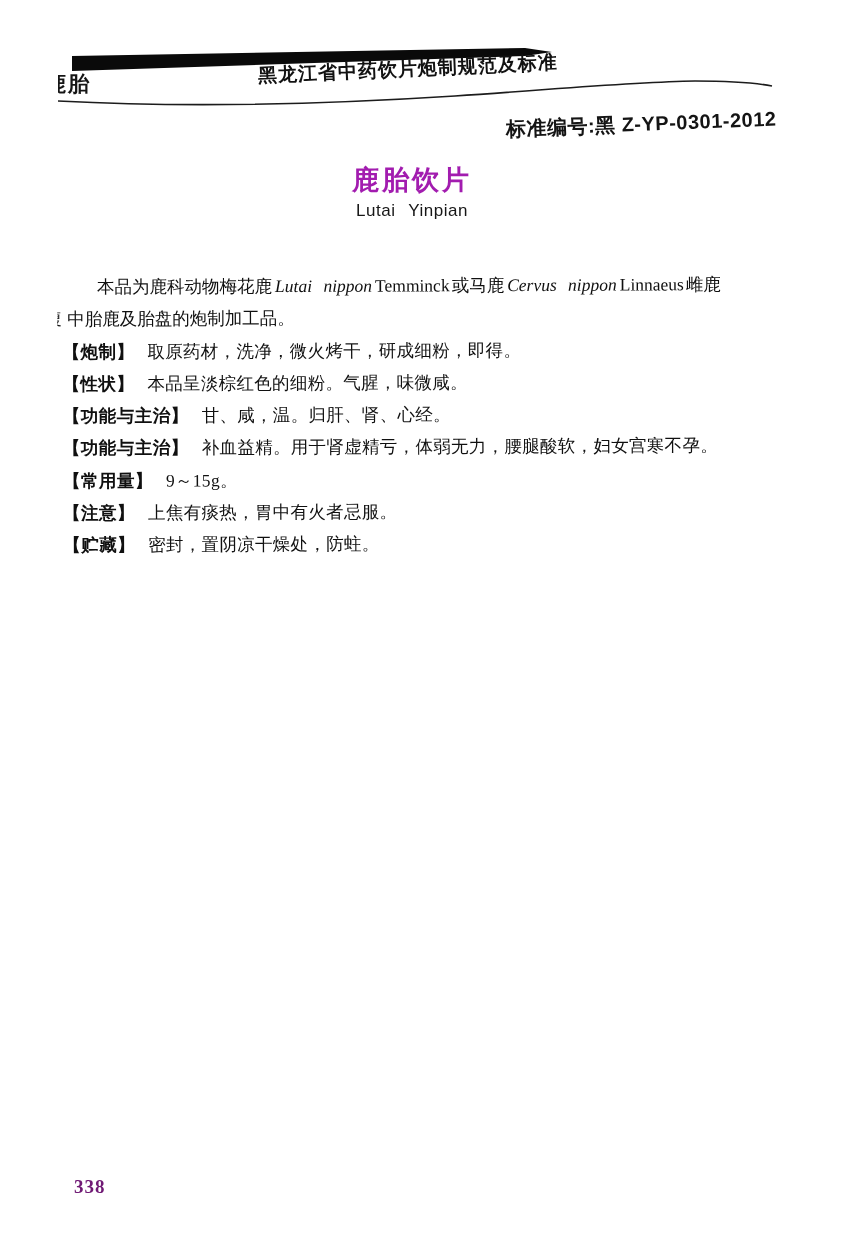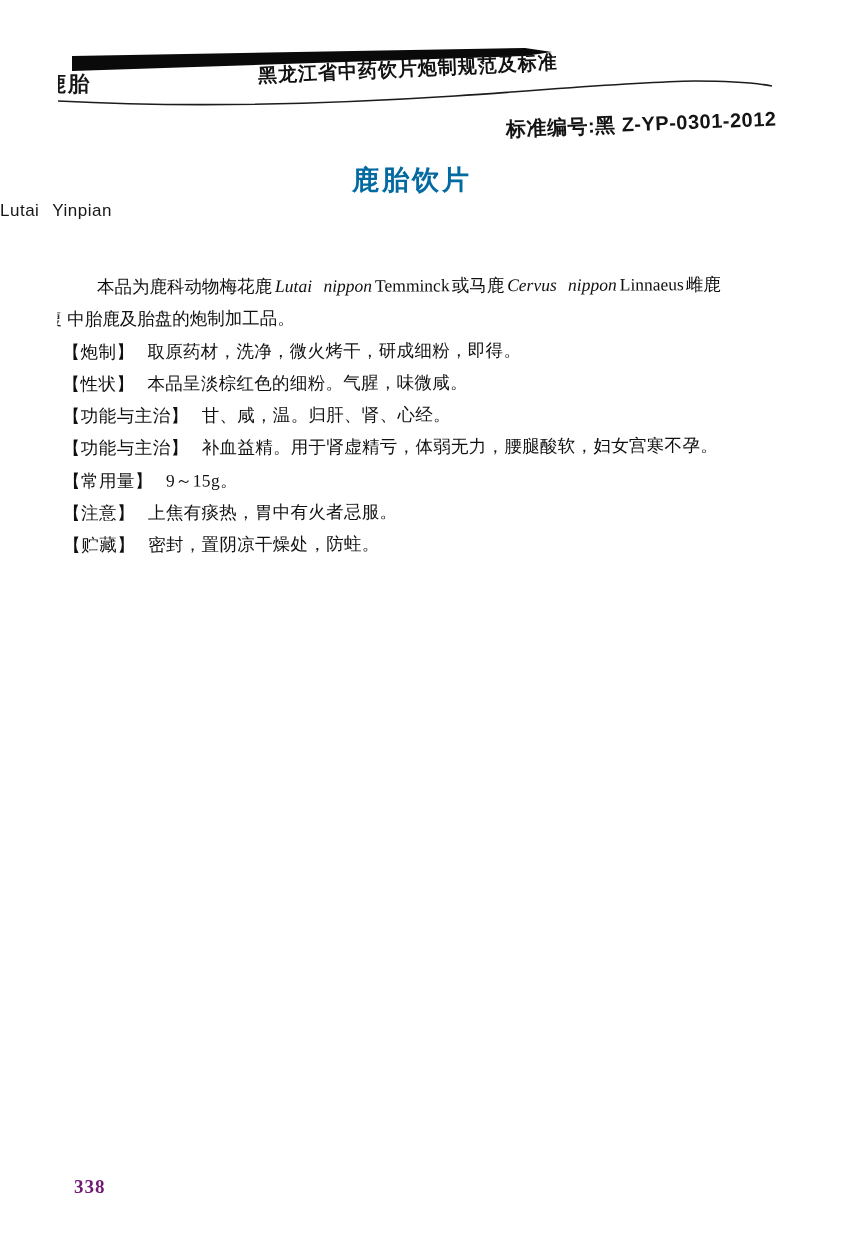--- a/index.html
+++ b/index.html
@@ -34,41 +34,41 @@
     position:absolute;left:506px;top:116px;
     font-family:"Liberation Sans","DejaVu Sans",sans-serif;
     font-weight:600;font-size:20px;color:#141414;
     transform:rotate(-2.2deg);transform-origin:left center;
     white-space:nowrap;letter-spacing:.5px;
   }
   
   .title{
     position:absolute;left:0;top:162px;width:824px;text-align:center;
     font-family:"Liberation Sans","DejaVu Sans",sans-serif;
-    font-weight:700;font-size:27px;letter-spacing:3px;color:#0369a1;
+    font-weight:700;font-size:27px;letter-spacing:3px;color:#a21caf;
   }
   .pinyin{
-    position:absolute;left:0;top:201px;width:824px;text-align:left;
+    position:absolute;left:0;top:201px;width:824px;text-align:center;
     font-family:"Liberation Sans","DejaVu Sans",sans-serif;
     font-weight:500;font-size:17px;letter-spacing:.5px;color:#161616;
     word-spacing:8px;
   }
   
   .body{
     position:absolute;left:62px;top:271px;width:730px;
     font-size:17.5px;line-height:32.3px;color:#101010;
     transform:rotate(-0.25deg);transform-origin:left top;
   }
   .line{white-space:nowrap;}
   .indent{padding-left:35px;}
   .latin{font-style:italic;word-spacing:7px;padding:0 3px;}
   .latin-author{font-style:normal;padding-right:2px;margin-top:8px;}
   .sec-label{
     font-family:"Liberation Sans","DejaVu Sans",sans-serif;
-    font-weight:400;letter-spacing:.5px;margin-right:13px;
+    font-weight:700;letter-spacing:.5px;margin-right:13px;
   }
   .sec-text{letter-spacing:.3px;}
   
   .page-number{
     position:absolute;left:74px;top:1176px;
     font-family:"Liberation Serif","DejaVu Serif",serif;
     font-weight:700;font-size:19px;color:#701a75;letter-spacing:1px;
   }
 </style>
 </head>

